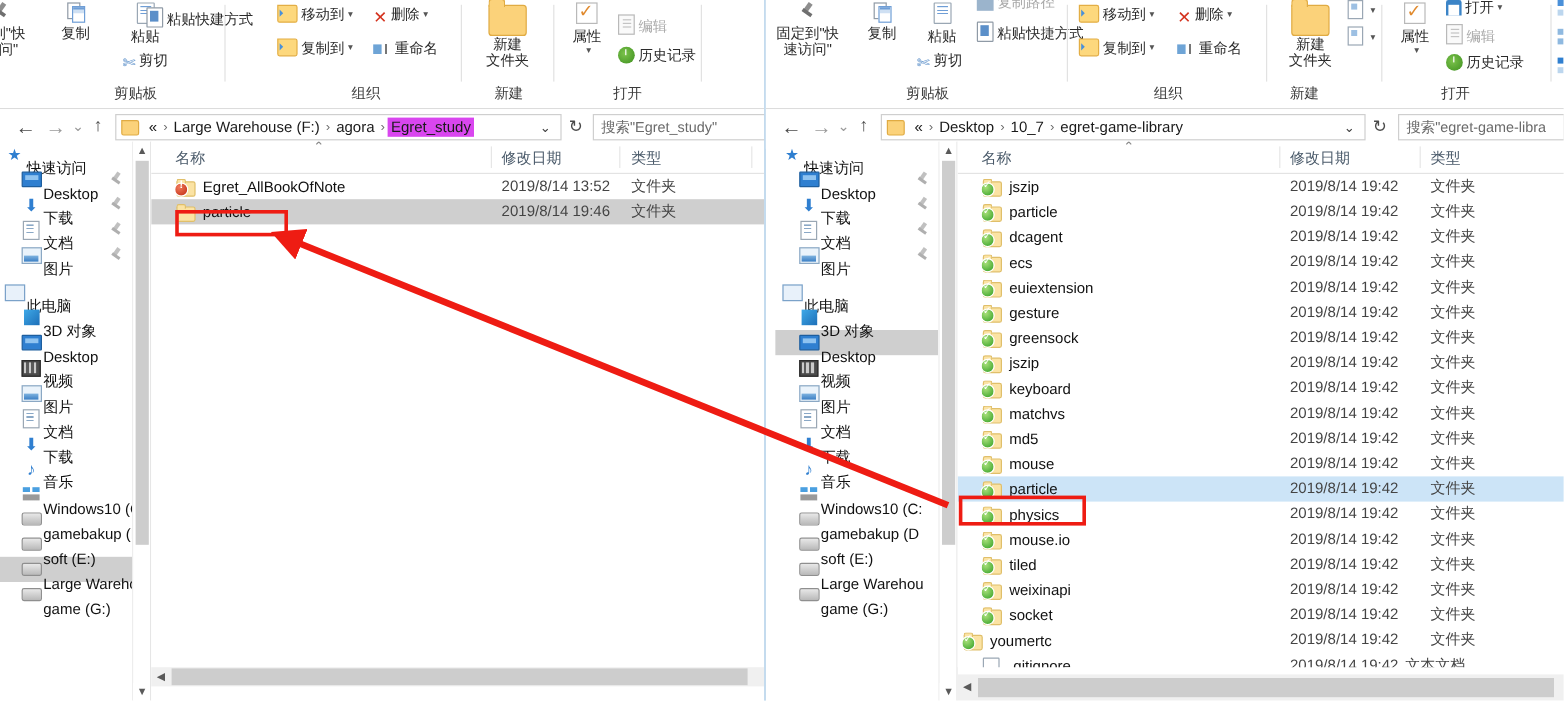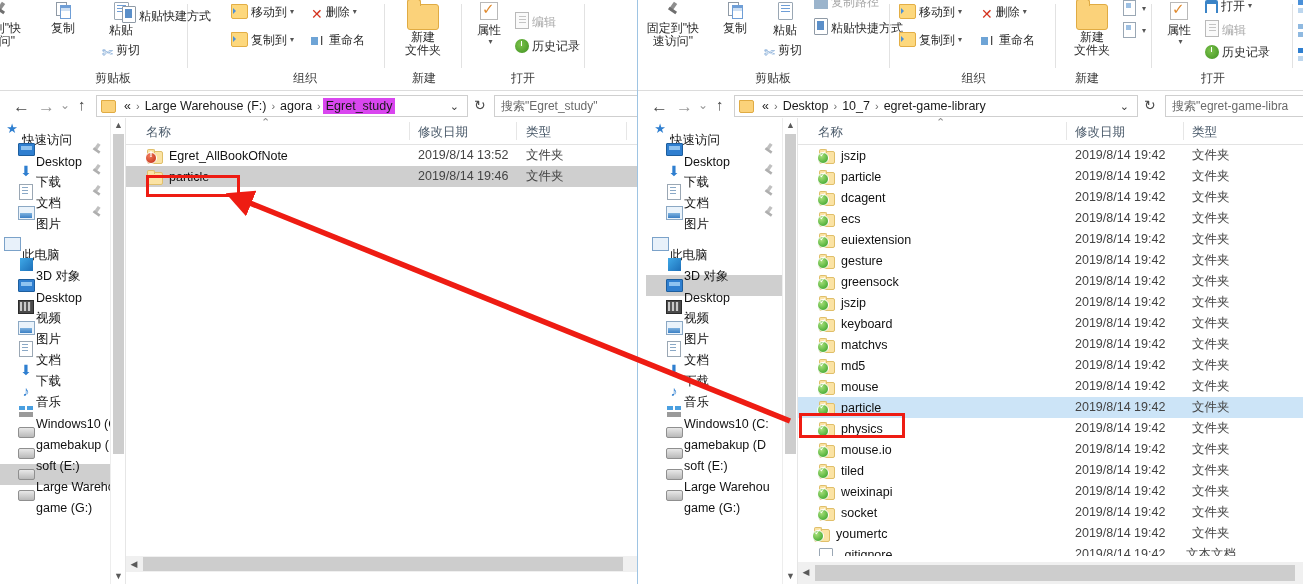--- a/index.html
+++ b/index.html
@@ -861,39 +861,39 @@
             <span class="fico">
               <span class="fd"></span>
               <span class="ovl-green"></span>
             </span>
             <span>socket</span>
           </div>
           <div class="fdate" style="left: 277px;">2019/8/14 19:42</div>
           <div class="ftype" style="left: 394px;">文件夹</div>
         </div>
         <div class="frow">
-          <div class="fname" style="left: 15px; text-align: right;">
+          <div class="fname" style="left: 4px; text-align: right;">
             <span class="fico">
               <span class="fd"></span>
               <span class="ovl-green"></span>
             </span>
             <span>youmertc</span>
           </div>
           <div class="fdate" style="left: 277px;">2019/8/14 19:42</div>
           <div class="ftype" style="left: 394px;">文件夹</div>
         </div>
         <div class="frow">
           <div class="fname" style="left: 20px;">
             <span class="fico txtfile">
               <span class="fd"></span>
             </span>
             <span>.gitignore</span>
           </div>
           <div class="fdate" style="left: 277px;">2019/8/14 19:42</div>
-          <div class="ftype" style="left: 388px;">文本文档</div>
+          <div class="ftype" style="left: 373px;">文本文档</div>
         </div>
       </div>
   </div>
 
   <div class="hsb" style="left:160px;top:562px;width:506px;height:22px;">
     <div class="arr" style="left:0;top:2px;">◀</div>
     <div class="thumb" style="left:17px;top:3px;width:480px;height:16px;"></div>
   </div>
 </div>
 

